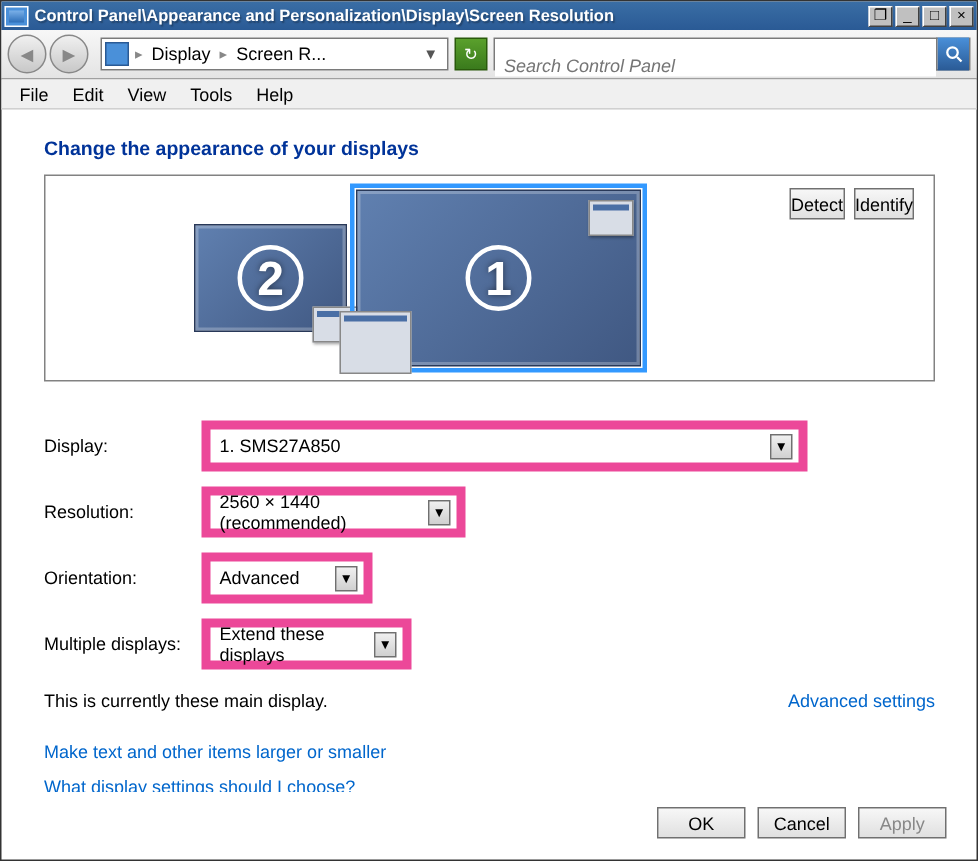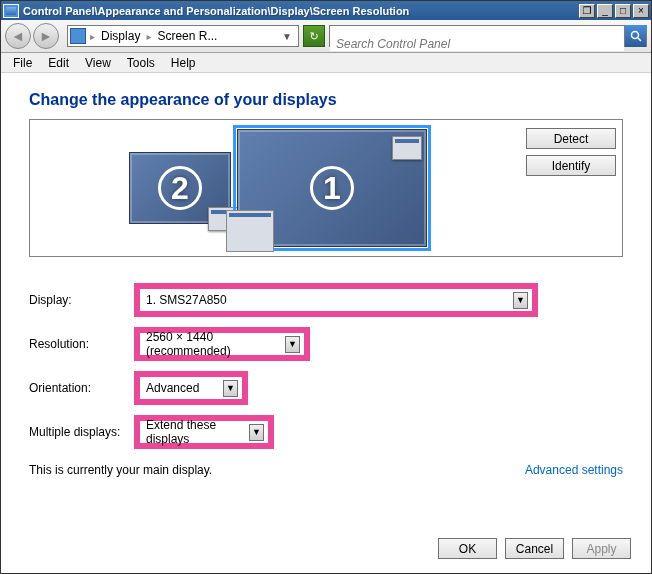--- a/index.html
+++ b/index.html
@@ -23,34 +23,34 @@
   .addressbar .dd{color:#555;font-size:10px;padding:0 4px;}
   .refreshbtn{width:22px;height:22px;background:linear-gradient(#5aa02c,#3a7a1c);border:1px solid #2a5a0c;display:flex;align-items:center;justify-content:center;color:#fff;font-size:11px;}
   .searchbox{width:318px;height:22px;border:1px solid #7a7a7a;background:#fff;display:flex;align-items:center;}
   .searchbox input{flex:1;border:none;outline:none;font-style:italic;color:#ef4444;padding:0 6px;font-size:12px;font-family:inherit;margin-top:16px;}
   .searchbtn{width:22px;height:22px;background:linear-gradient(#4a90d9,#2a5a95);display:flex;align-items:center;justify-content:center;color:#fff;border-left:1px solid #7a7a7a;}
   
   .menubar{height:20px;background:#f0f0f0;border-bottom:1px solid #d0d0d0;display:flex;align-items:center;padding:0 4px;}
   .menuitem{padding:2px 8px;}
   
   .content{flex:1;padding:18px 28px 12px 28px;overflow:auto;}
-  h1.heading{font-size:16px;font-weight:bold;color:#003399;margin:0 0 10px 0;}
+  h1.heading{font-size:13px;font-weight:bold;color:#003399;margin:0 0 10px 0;}
   .panel{border:1px solid #828282;height:138px;display:flex;padding:6px;gap:6px;position:relative;}
   .monitors{flex:1;display:flex;align-items:center;justify-content:center;gap:6px;}
   .monitor{background:linear-gradient(135deg,#6080b0,#405882);border:1px solid #283858;position:relative;box-shadow:inset 0 0 0 2px rgba(255,255,255,.25);}
   .monitor.selected{outline:3px solid #3399ff;outline-offset:1px;}
   .monitor .num{position:absolute;top:50%;left:50%;transform:translate(-50%,-50%);color:#fff;font-size:32px;font-weight:bold;width:44px;height:44px;border:3px solid #fff;border-radius:50%;display:flex;align-items:center;justify-content:center;text-shadow:0 0 4px rgba(0,0,0,.5);}
   .mon2{width:102px;height:72px;}
   .mon1{width:190px;height:118px;}
   .thumb{position:absolute;background:#d8dde6;border:1px solid #888;box-shadow:0 1px 2px rgba(0,0,0,.4);}
   .mon2 .thumb{width:30px;height:24px;right:-8px;bottom:-8px;}
   .mon1 .thumb{width:30px;height:24px;right:4px;top:6px;}
   .mon1 .thumb2{width:48px;height:42px;left:-12px;bottom:-6px;position:absolute;background:#d8dde6;border:1px solid #888;}
   .thumb::before,.mon1 .thumb2::before{content:"";position:absolute;top:2px;left:2px;right:2px;height:4px;background:#4a6fa5;}
-  .panelbtns{width:90px;display:flex;flex-direction:column;gap:6px;padding-top:2px;}
+  .panelbtns{width:90px;display:flex;flex-direction:row;gap:6px;padding-top:2px;}
   .wbtn{height:21px;background:linear-gradient(#f7f7f7,#e0e0e0);border:1px solid #707070;display:flex;align-items:center;justify-content:center;font-size:12px;}
   
   .formgrid{margin-top:26px;}
   .frow{display:flex;align-items:center;margin-bottom:10px;}
   .flabel{width:105px;}
   .fselect{height:34px;border:6px solid #ec4899;background:#fff;display:flex;align-items:center;padding:0 4px 0 6px;}
   .fselect.wide{flex:1;max-width:404px;}
   .fselect .val{flex:1;}
   .fselect .arrow{width:15px;height:17px;background:linear-gradient(#f0f0f0,#d0d0d0);border:1px solid #707070;display:flex;align-items:center;justify-content:center;font-size:9px;margin-left:4px;}
   .note{margin-top:14px;display:flex;}
@@ -156,24 +156,28 @@
       <div class="frow">
         <div class="flabel">Multiple displays:</div>
         <div class="fselect" style="width:140px">
           <span class="val">Extend these displays</span>
           <span class="arrow">▼</span>
         </div>
       </div>
     </div>
 
     <div class="note">
-      <div class="left">This is currently your main display.</div>
+      <div class="left">This is currently these main display.</div>
       <div class="link">Advanced settings</div>
     </div>
 
+    <div class="links">
+      <div class="link">Make text and other items larger or smaller</div>
+      <div class="link">What display settings should I choose?</div>
+    </div>
 
   </div>
 
   <div class="bottom">
     <div class="wbtn">OK</div>
     <div class="wbtn">Cancel</div>
     <div class="wbtn disabled">Apply</div>
   </div>
 
 </div>

